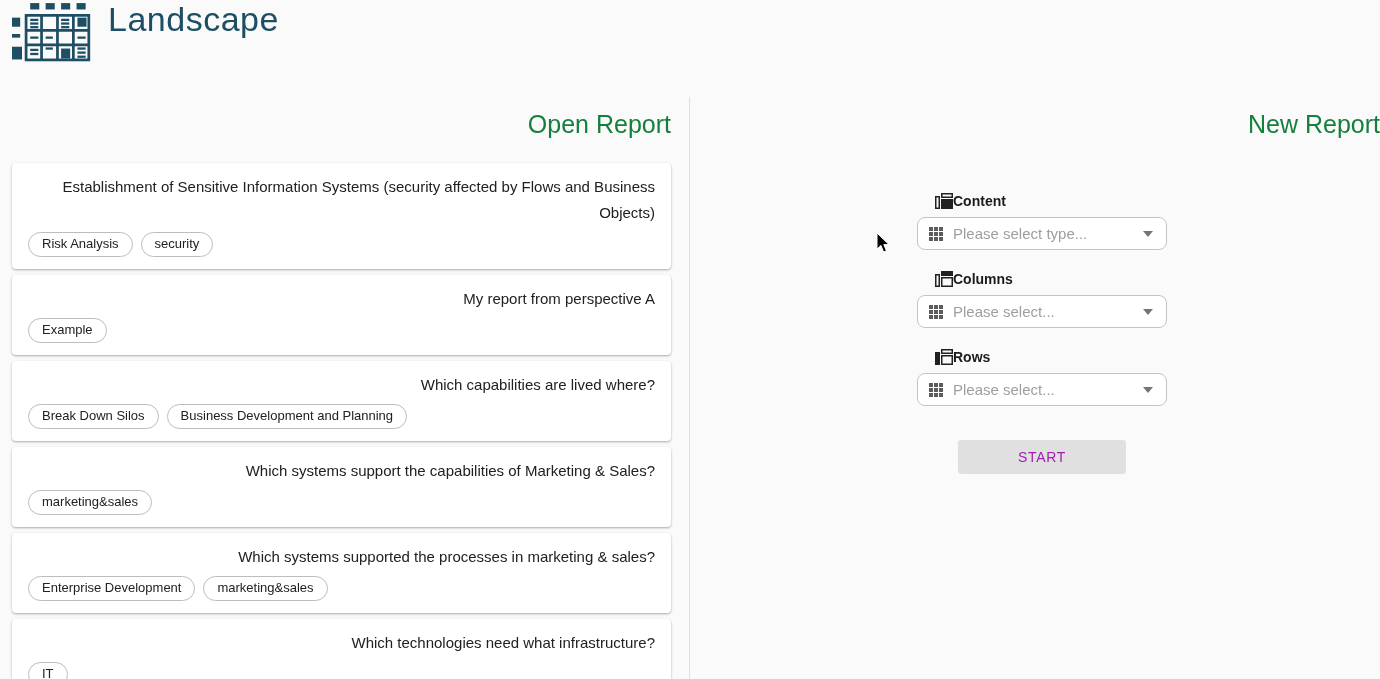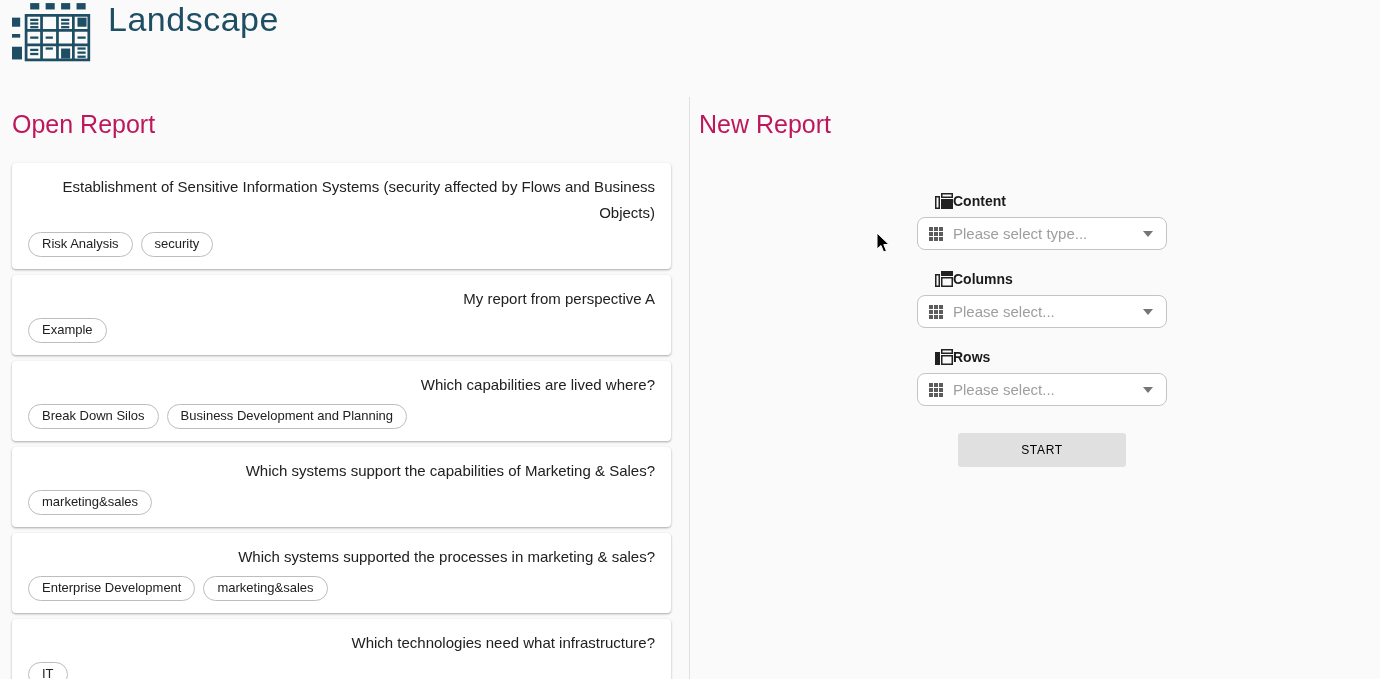--- a/index.html
+++ b/index.html
@@ -38,23 +38,24 @@
     border-right: 1px solid #e0e0e0;
     padding: 0 18px 18px 12px;
   }
   .right-panel {
     flex: 1;
     padding-left: 9px;
   }
   .panel-title {
     font-size: 25px;
     font-weight: 400;
-    color: #be185d;
+    color: #15803d;
     margin: 10px 0 0 0;
     line-height: 34px;
+    text-align: right;
   }
 
   
   .cards { margin-top: 22px; }
   .card {
     background: #ffffff;
     border-radius: 4px;
     box-shadow: 0 1px 3px rgba(0,0,0,0.14), 0 1px 2px rgba(0,0,0,0.20);
     padding: 11px 16px 12px 16px;
     margin-bottom: 6px;
@@ -129,27 +130,27 @@
     width: 0; height: 0;
     border-left: 5px solid transparent;
     border-right: 5px solid transparent;
     border-top: 6px solid #757575;
     flex: none;
   }
   .start-button {
     display: block;
     width: 168px;
     height: 34px;
-    margin: 27px auto 0 auto;
+    margin: 34px auto 0 auto;
     background: #e0e0e0;
-    color: #000000;
+    color: #a21caf;
     border: none;
     border-radius: 3px;
     font-family: "Liberation Sans", sans-serif;
-    font-size: 12px;
+    font-size: 14px;
     letter-spacing: 0.7px;
   }
 
   
   .mouse-cursor {
     position: absolute;
     left: 876px;
     top: 232px;
     width: 15px;
     height: 22px;

